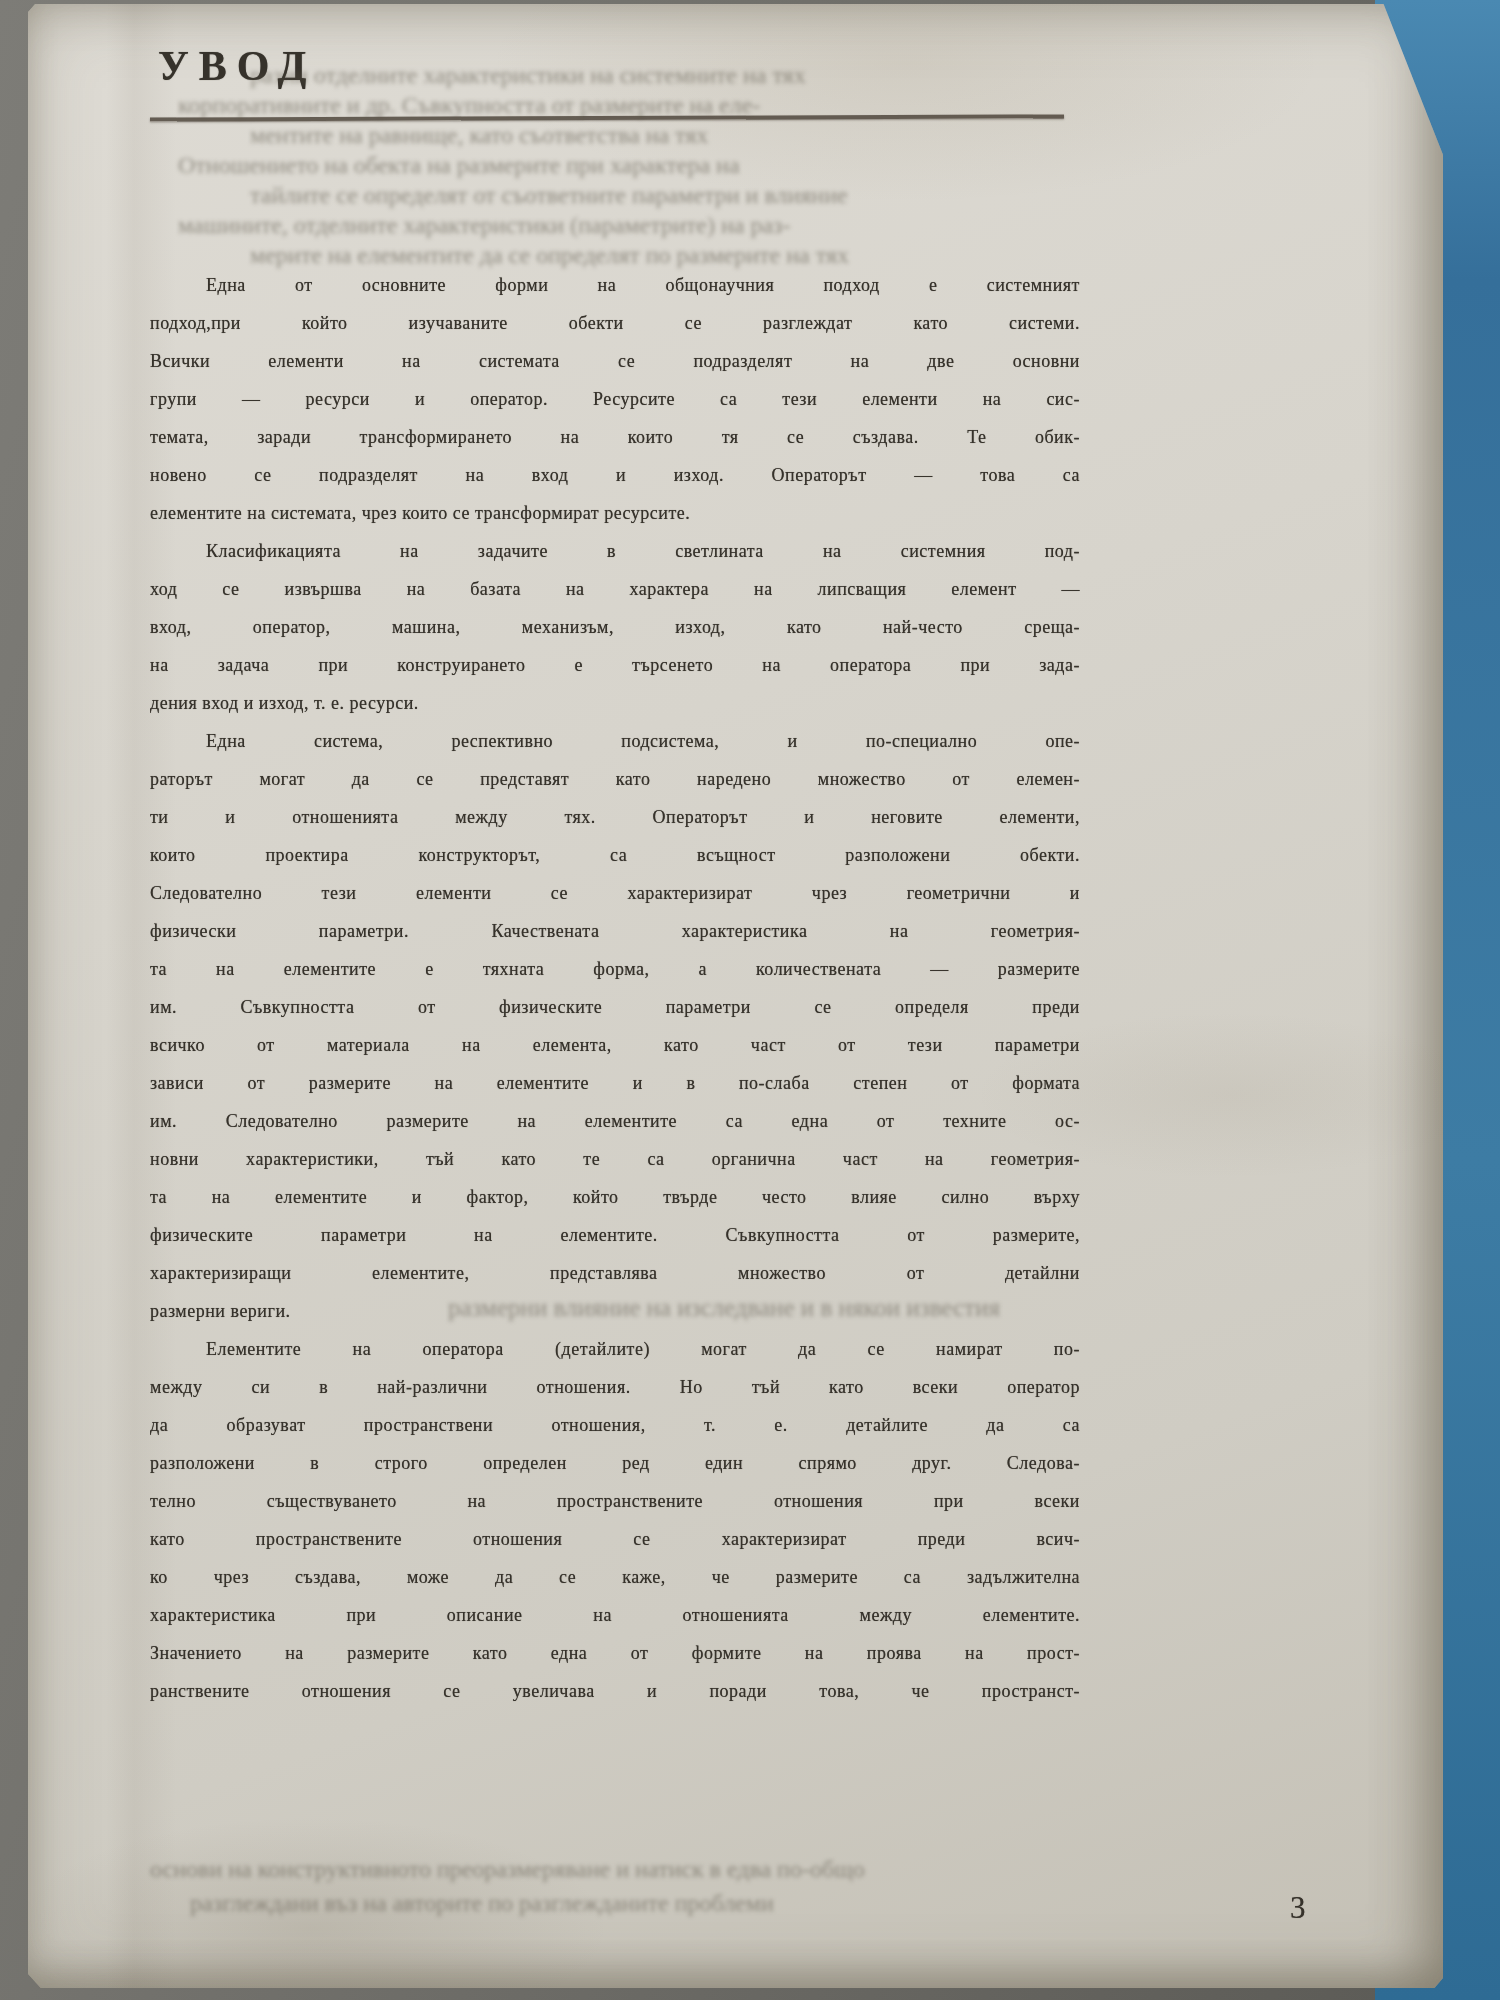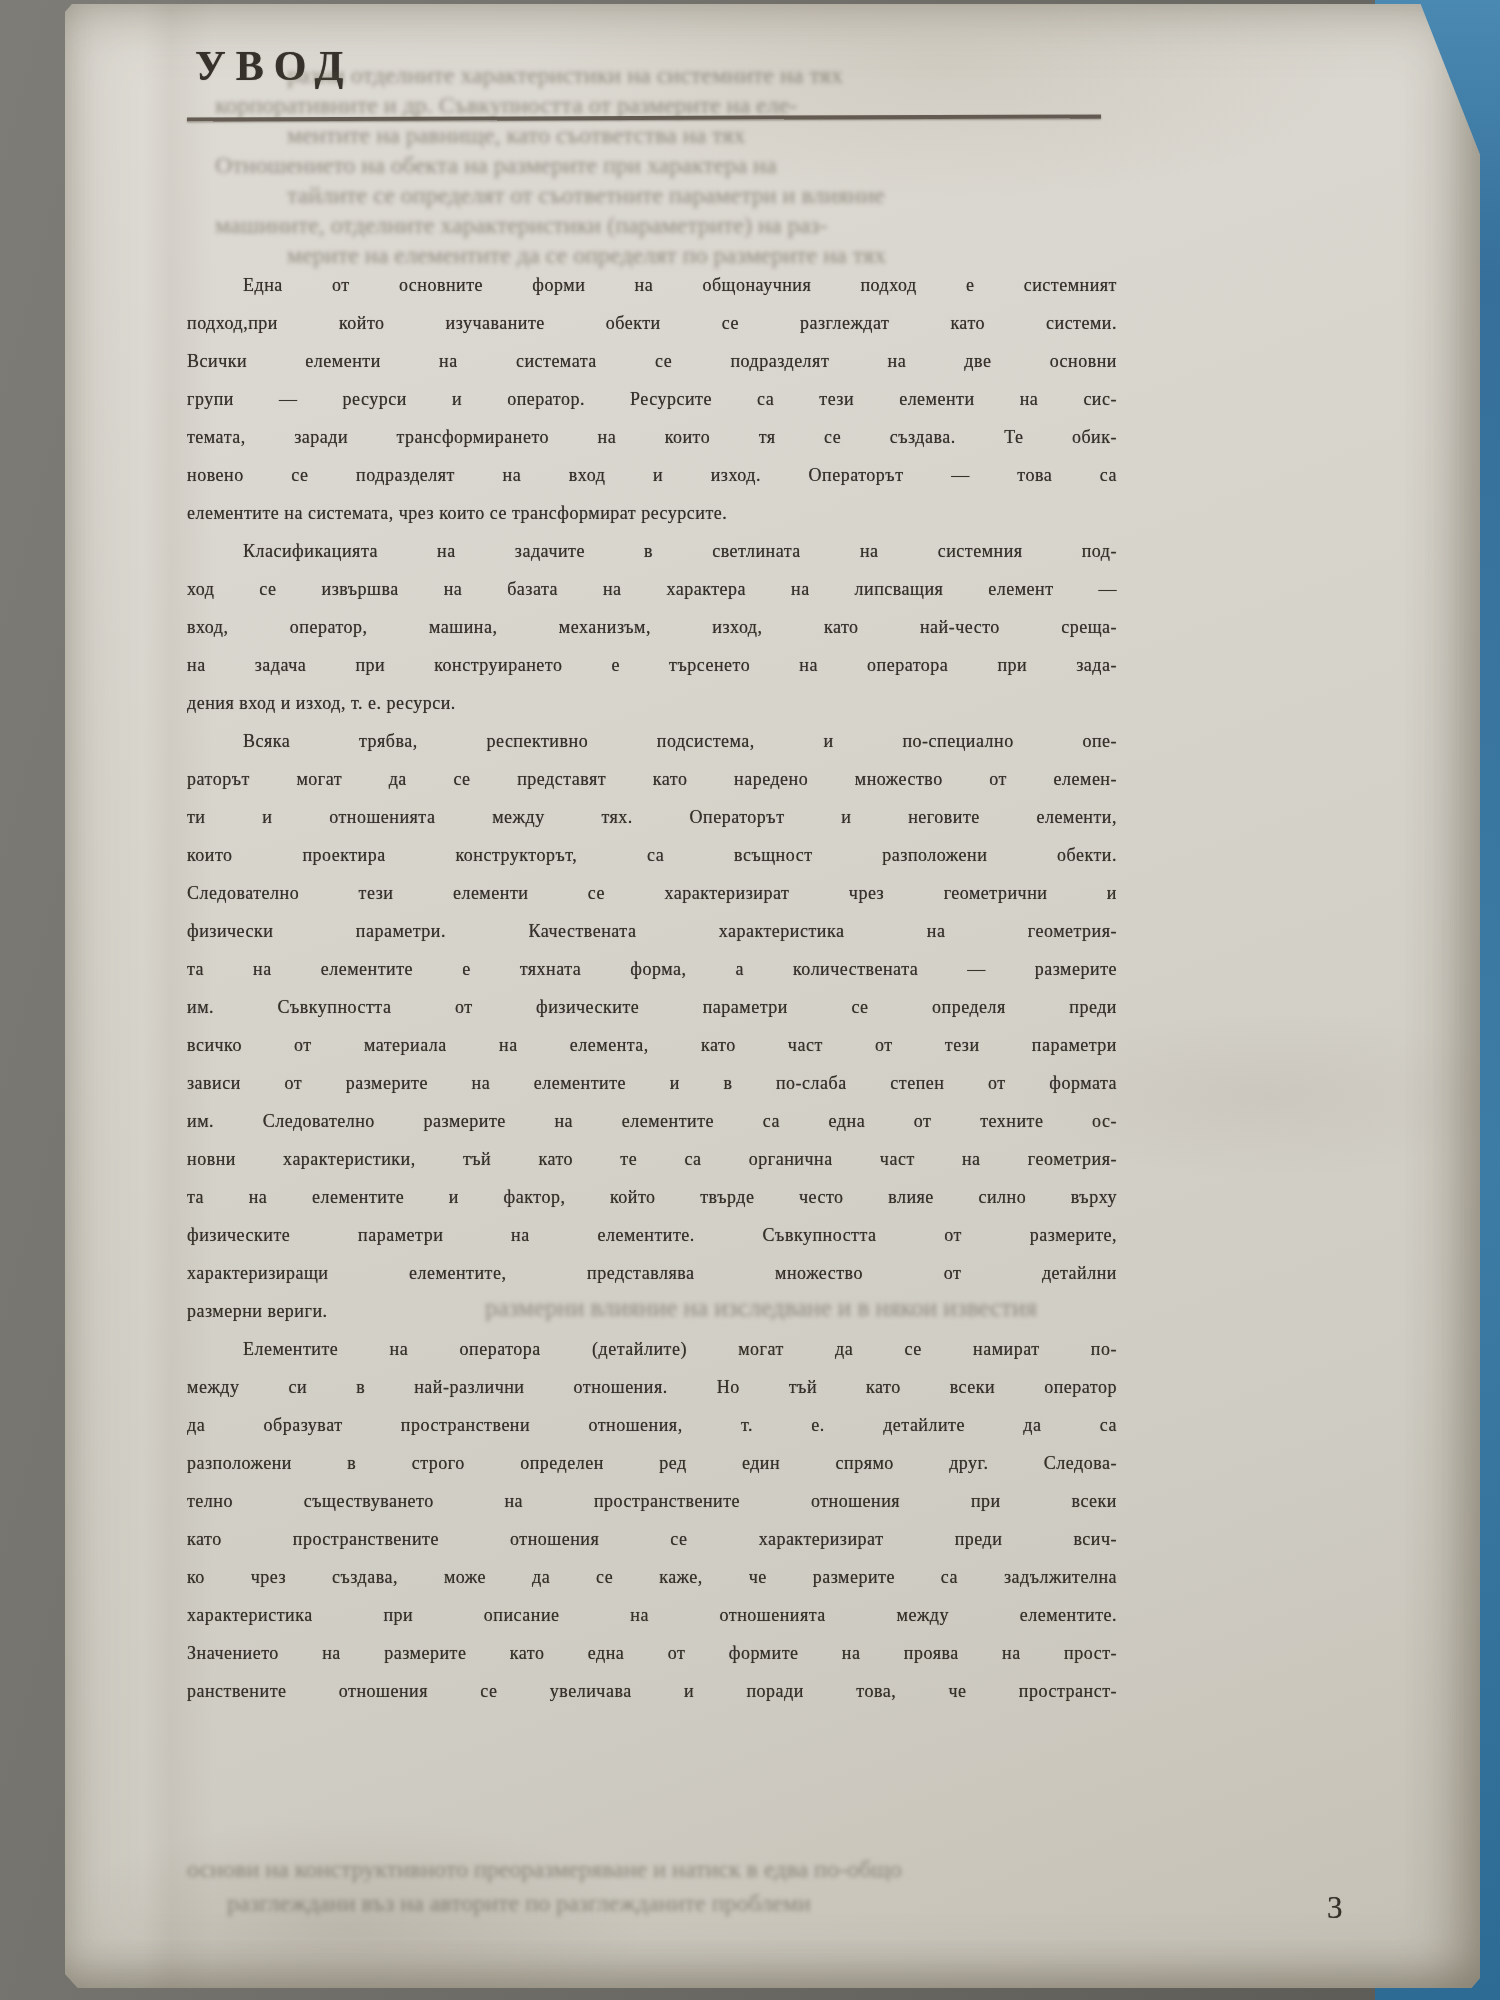--- a/index.html
+++ b/index.html
@@ -3,21 +3,21 @@
 <meta charset="utf-8">
 <style>
   html, body { margin: 0; padding: 0; }
   body {
     width: 1500px; height: 2000px;
     overflow: hidden;
     background: linear-gradient(105deg, #7d7c77 0%, #6b6a65 55%, #5b5a55 100%);
     font-family: "Liberation Serif", "DejaVu Serif", serif;
     position: relative;
   }
-  .scene { position: absolute; inset: 0; margin-left: 37px; }
+  .scene { position: absolute; inset: 0; }
 
   
   .cover-blue {
     position: absolute; top: 0; right: 0; width: 125px; height: 100%;
     background: linear-gradient(180deg, var(--blue-light, #4a89b2) 0%, #356f9a 14%,
                 var(--blue, #3d7ca4) 58%, #2e6b94 100%);
   }
 
   
   .page {
@@ -135,21 +135,21 @@
           <div class="line last">елементите на системата, чрез които се трансформират ресурсите.</div>
         </div>
         <div class="para">
           <div class="line first">Класификацията на задачите в светлината на системния под-</div>
           <div class="line">ход се извършва на базата на характера на липсващия елемент —</div>
           <div class="line">вход, оператор, машина, механизъм, изход, като най-често среща-</div>
           <div class="line">на задача при конструирането е търсенето на оператора при зада-</div>
           <div class="line last">дения вход и изход, т. е. ресурси.</div>
         </div>
         <div class="para">
-          <div class="line first">Всяка трябва, респективно подсистема, и по-специално опе-</div>
+          <div class="line first">Една система, респективно подсистема, и по-специално опе-</div>
           <div class="line">раторът могат да се представят като наредено множество от елемен-</div>
           <div class="line">ти и отношенията между тях. Операторът и неговите елементи,</div>
           <div class="line">които проектира конструкторът, са всъщност разположени обекти.</div>
           <div class="line">Следователно тези елементи се характеризират чрез геометрични и</div>
           <div class="line">физически параметри. Качествената характеристика на геометрия-</div>
           <div class="line">та на елементите е тяхната форма, а количествената — размерите</div>
           <div class="line">им. Съвкупността от физическите параметри се определя преди</div>
           <div class="line">всичко от материала на елемента, като част от тези параметри</div>
           <div class="line">зависи от размерите на елементите и в по-слаба степен от формата</div>
           <div class="line">им. Следователно размерите на елементите са една от техните ос-</div>

